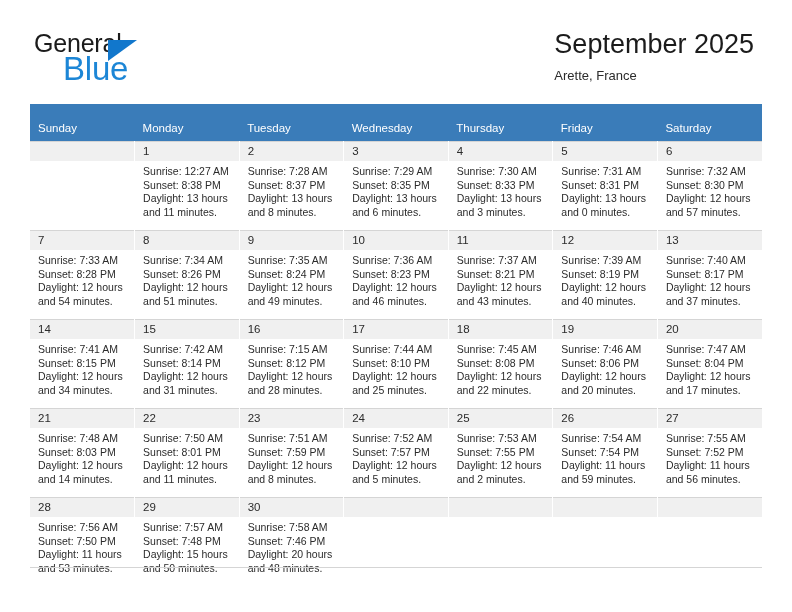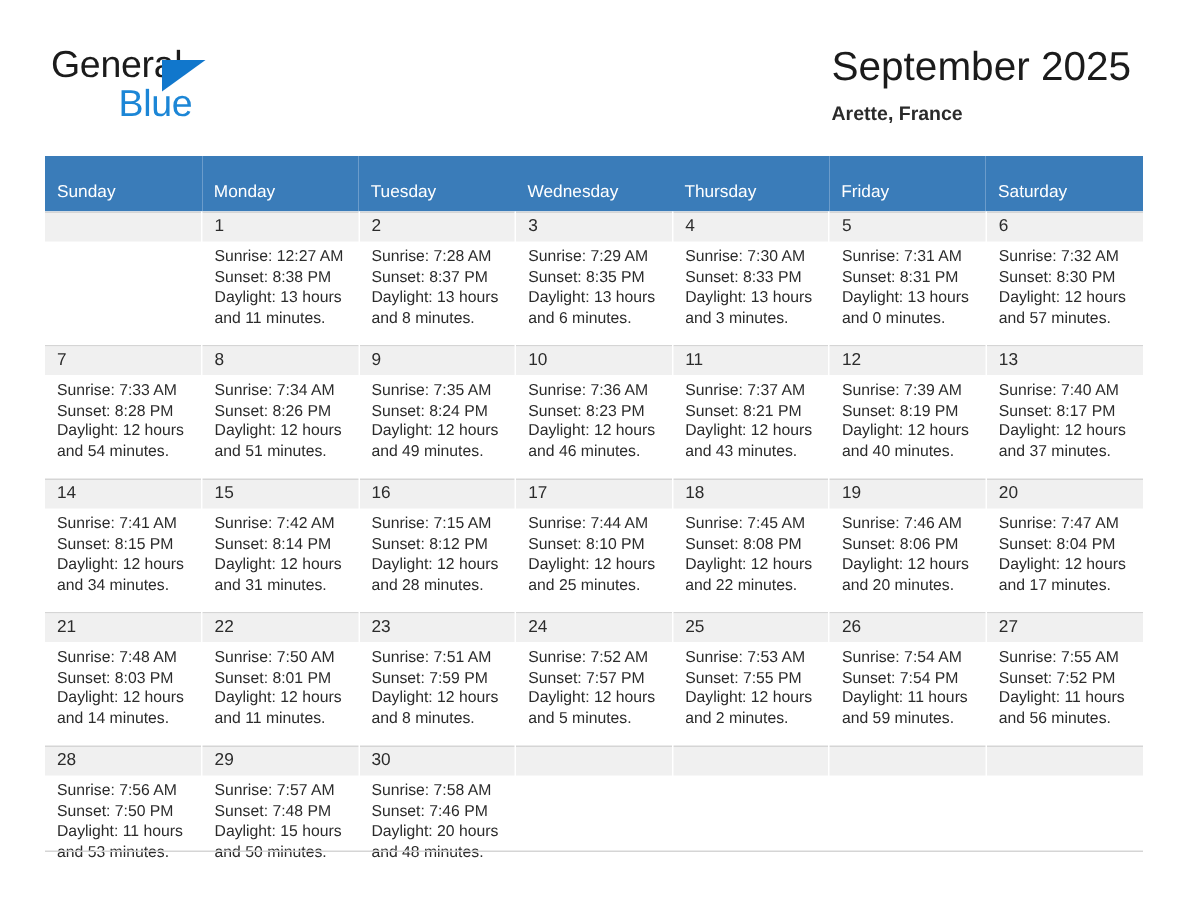--- a/index.html
+++ b/index.html
@@ -52,44 +52,43 @@
     top: 10px;
     width: 0;
     height: 0;
     border-left: 29px solid #1177cc;
     border-bottom: 21px solid transparent;
   }
   .logo-blue {
     position: absolute;
     left: 29px;
     top: 26px;
-    font-size: 25px;
+    font-size: 33px;
     font-weight: 400;
     color: #1c86d6;
     letter-spacing: -0.2px;
     line-height: 26px;
-    margin-left: 16px;
   }
   .title-block {
     position: absolute;
     right: 38px;
     top: 28px;
     text-align: left;
   }
   .month-title {
     font-size: 27px;
     font-weight: 400;
     color: #1b1b1b;
     line-height: 32px;
     white-space: nowrap;
   }
   .location {
     margin-top: 8px;
     font-size: 13px;
-    font-weight: 700;
+    font-weight: 400;
     color: #2b2b2b;
     line-height: 16px;
     white-space: nowrap;
   }
 
   
   .calendar {
     position: absolute;
     left: 30px;
     top: 104px;

